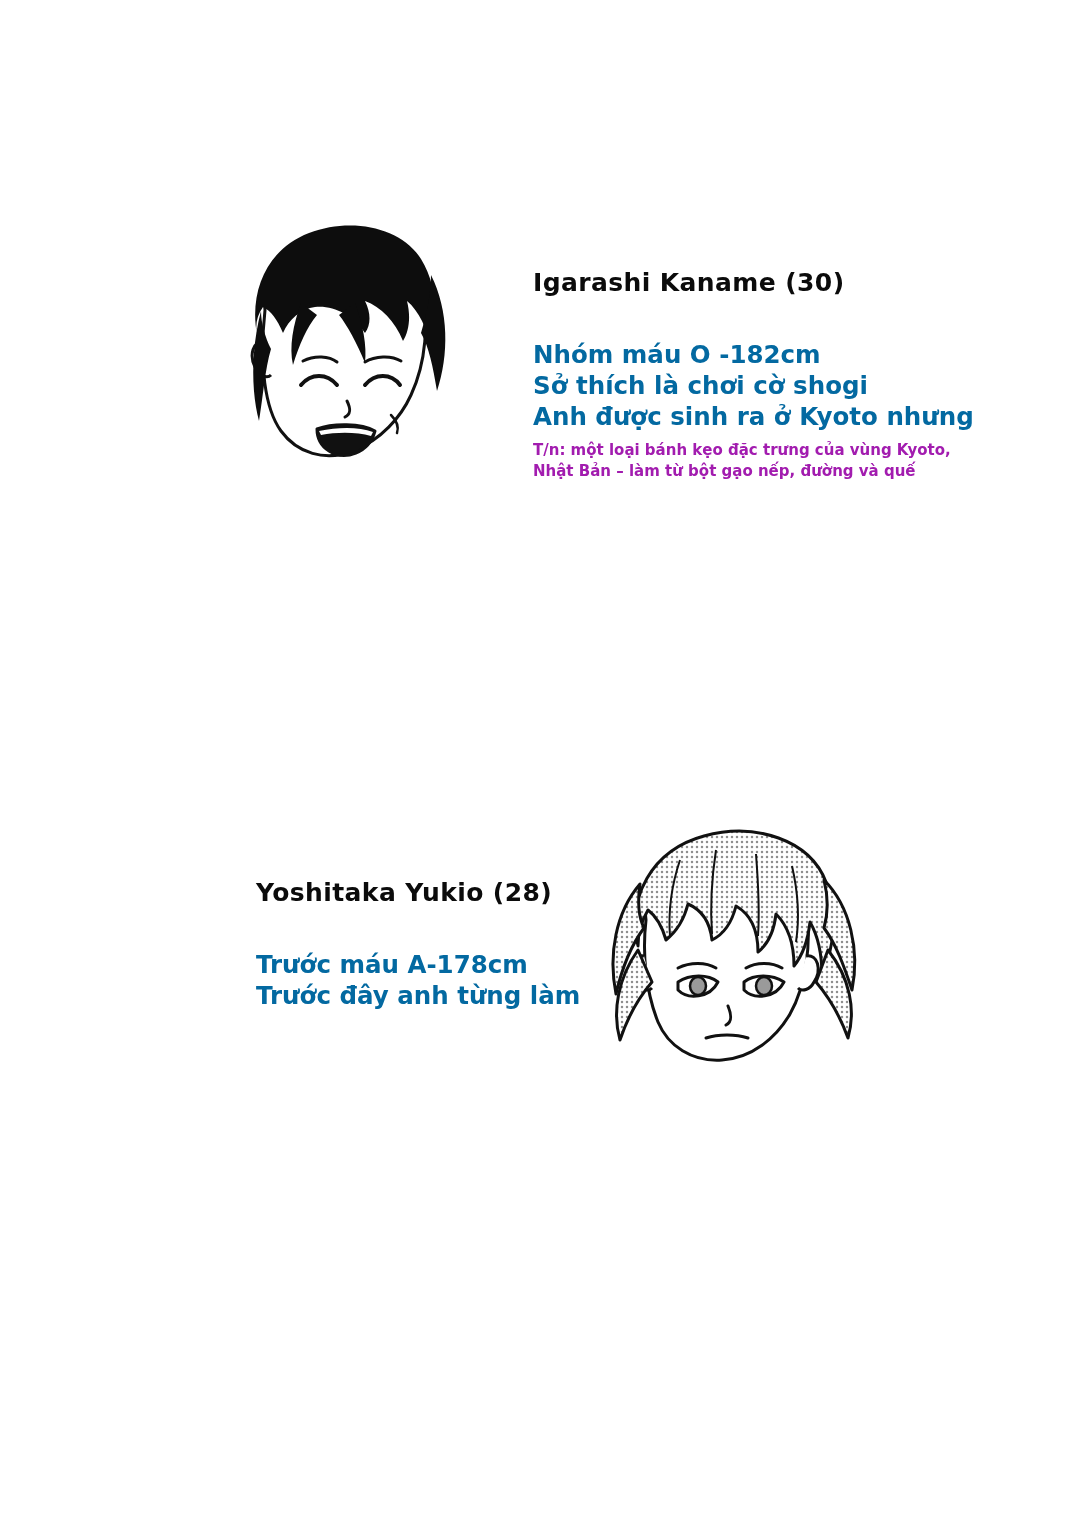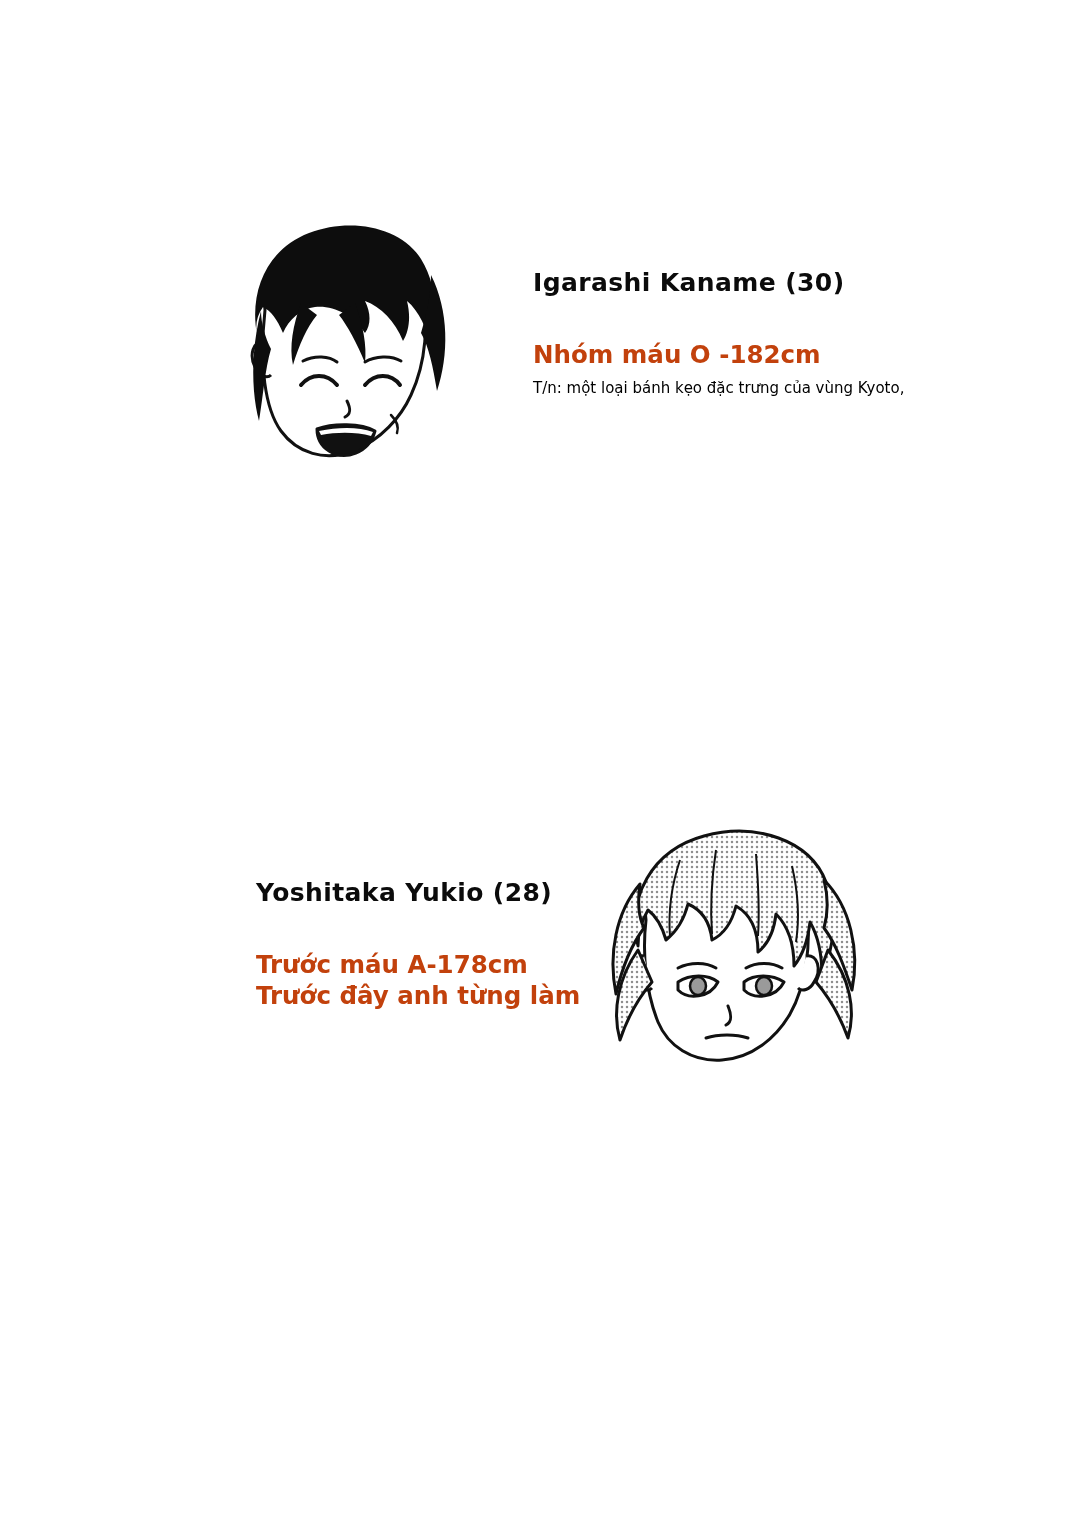--- a/index.html
+++ b/index.html
@@ -36,30 +36,30 @@
     font-size: 25px;
     letter-spacing: 0.4px;
     color: #0b0b0b;
     white-space: nowrap;
   }
   .char-lines {
     font-family: "DejaVu Sans", sans-serif;
     font-weight: bold;
     font-size: 24.5px;
     line-height: 31px;
-    color: #c2410c;
+    color: #0369a1;
   }
   .char-lines div { white-space: nowrap; }
 
   .tn-note {
     font-family: "DejaVu Sans", sans-serif;
     font-size: 15px;
     line-height: 21px;
-    color: #000000;
-    font-weight: 400;
+    color: #a21caf;
+    font-weight: 700;
   }
   .tn-note div { white-space: nowrap; }
 
   
   #kaname-info { left: 533px; top: 268px; width: 500px; }
   #kaname-info .char-name { margin-bottom: 42px; }
 
   
   #yukio-info { left: 256px; top: 78px; width: 420px; }
   #yukio-info .char-name { margin-bottom: 42px; }
@@ -110,23 +110,26 @@
         <path d="M114 216 C134 212 154 212 168 217 L166 221 C152 217 132 217 116 220 Z" fill="#ffffff"></path>
 
         <path d="M186 200 C192 206 194 212 192 218" fill="none" stroke="#111111" stroke-width="2.5" stroke-linecap="round"></path>
       </svg>
     </div>
 
     <div class="info" id="kaname-info">
       <div class="char-name">Igarashi Kaname (30)</div>
       <div class="char-lines">
         <div>Nhóm máu O -182cm</div>
+        <div>Sở thích là chơi cờ shogi</div>
+        <div>Anh được sinh ra ở Kyoto nhưng</div>
       </div>
       <div class="tn-note" style="margin-top:8px;">
         <div>T/n: một loại bánh kẹo đặc trưng của vùng Kyoto,</div>
+        <div>Nhật Bản – làm từ bột gạo nếp, đường và quế</div>
       </div>
     </div>
   </div>
 
   <div class="char-block" id="block-yukio">
 
     <div class="info" id="yukio-info">
       <div class="char-name">Yoshitaka Yukio (28)</div>
       <div class="char-lines">
         <div>Trước máu A-178cm</div>

